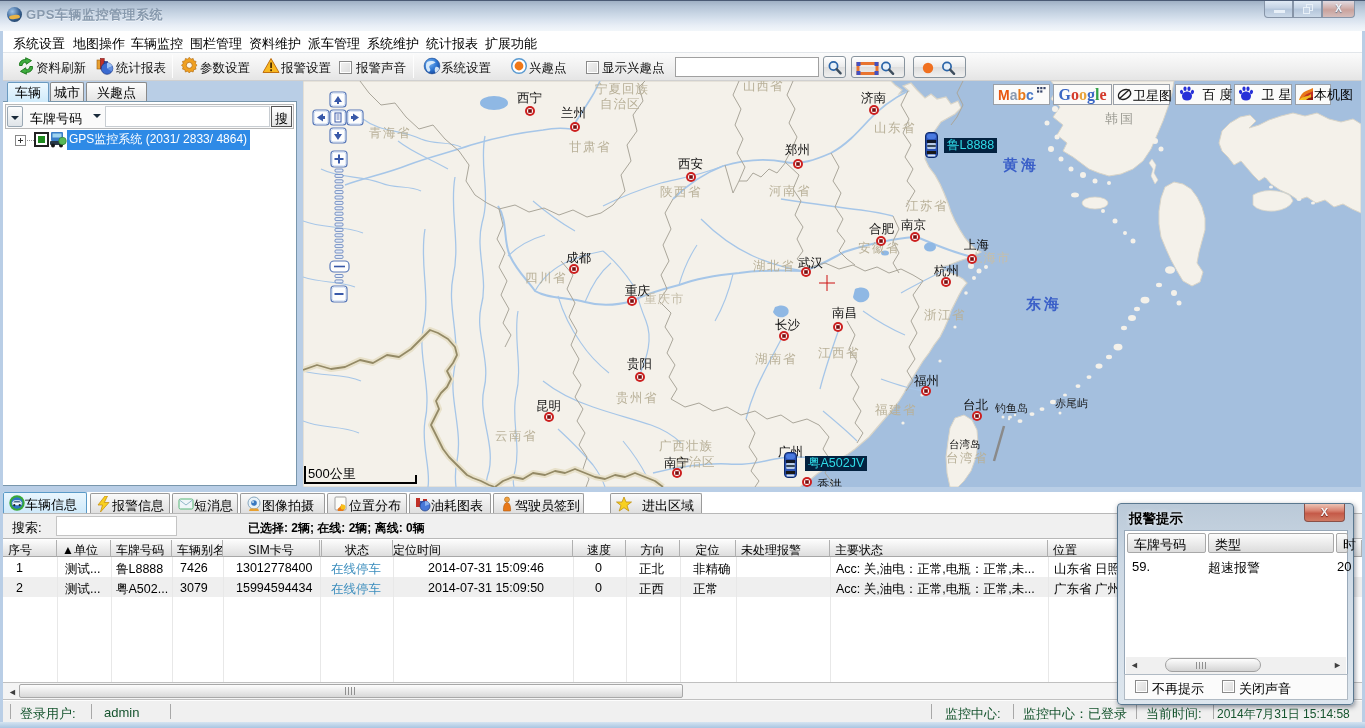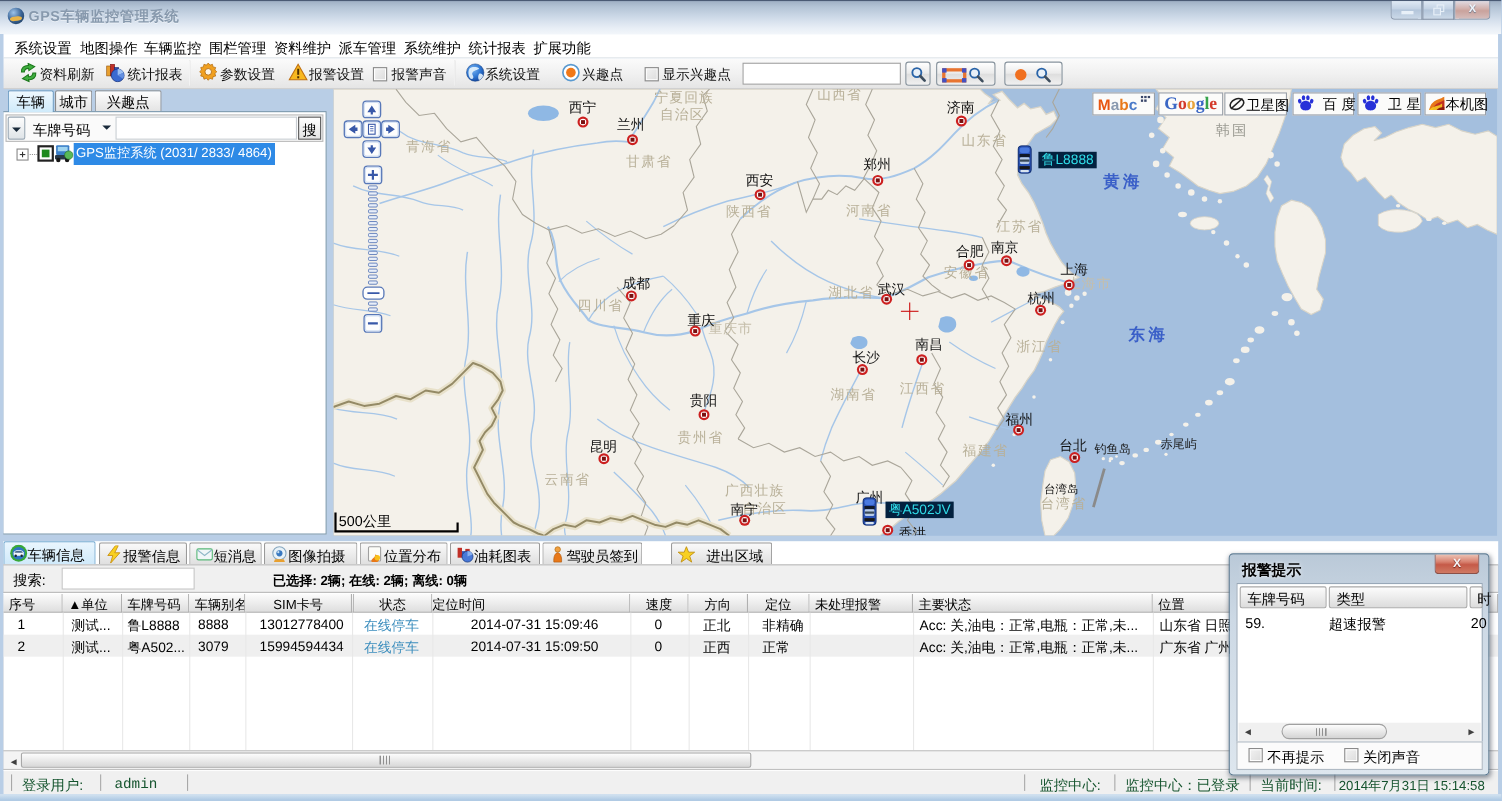--- a/index.html
+++ b/index.html
@@ -614,21 +614,21 @@
         <ellipse cx="10" cy="2.8" rx="1.6" ry="2.3" fill="#2731d8"></ellipse>
         <ellipse cx="13.4" cy="6" rx="1.6" ry="2.2" fill="#2731d8" transform="rotate(18 13.4 6)"></ellipse>
       </svg><span style="letter-spacing:4px;"> 百度</span></div>
 <div class="mapbtn" style="left:931px; width:58px; padding:1px 0 0 3px;"><svg width="16" height="16" viewBox="0 0 16 16" style="vertical-align:-3px;">
         <path d="M8 5.5 C10.5 5.5 13 7.5 13 10 C13 13 11 14.5 8 14.5 C5 14.5 3 13 3 10 C3 7.5 5.5 5.5 8 5.5 Z" fill="#2731d8"></path>
         <ellipse cx="2.6" cy="6" rx="1.6" ry="2.2" fill="#2731d8" transform="rotate(-18 2.6 6)"></ellipse>
         <ellipse cx="6" cy="2.8" rx="1.6" ry="2.3" fill="#2731d8"></ellipse>
         <ellipse cx="10" cy="2.8" rx="1.6" ry="2.3" fill="#2731d8"></ellipse>
         <ellipse cx="13.4" cy="6" rx="1.6" ry="2.2" fill="#2731d8" transform="rotate(18 13.4 6)"></ellipse>
       </svg><span style="letter-spacing:4px;"> 卫星</span></div>
-<div class="mapbtn" style="left:992px; width:56px; padding:1px 0 0 2px;"><svg width="16" height="14" viewBox="0 0 16 14" style="vertical-align:-2px;">
+<div class="mapbtn" style="left:992px; width:36px; padding:1px 0 0 2px;"><svg width="16" height="14" viewBox="0 0 16 14" style="vertical-align:-2px;">
         <path d="M1 13 Q3 6 8 4 Q13 2 15 1 L15 13 Z" fill="#e87818"></path>
         <path d="M4 13 Q6 8 10 6.5 Q13.5 5 15 4 L15 13 Z" fill="#c03020"></path>
         <path d="M1 13 Q4 10 7 9.5 Q11 9 13 7 L13 13 Z" fill="#f8d020" opacity=".85"></path>
         <path d="M8 13 Q10 10.5 15 10 L15 13 Z" fill="#8a1a10"></path>
       </svg>本机图</div>
 <svg style="position:absolute;left:622px;top:51px;" width="13" height="26" viewBox="0 0 13 26">
       <rect x="0.5" y="0.5" width="12" height="25" rx="3.5" fill="#2a52b4" stroke="#0e2a6a" stroke-width="1"></rect>
       <rect x="2" y="2" width="9" height="5" rx="2" fill="#4a7ae0"></rect>
       <rect x="1.8" y="8" width="9.4" height="3" fill="#101828"></rect>
       <rect x="2.2" y="11" width="8.6" height="6" rx="1" fill="#b8cce8"></rect>
@@ -720,21 +720,21 @@
     <div class="colline" style="left:570px;"></div>
       <div class="colline" style="left:623px;"></div>
     <div class="colline" style="left:677px;"></div>
       <div class="colline" style="left:733px;"></div>
     <div class="colline" style="left:827px;"></div>
       <div class="colline" style="left:1045px;"></div>
 
     <div class="td" style="left:13px; top:21px;">1</div>
     <div class="td" style="left:62px; top:21px;">测试...</div>
     <div class="td" style="left:113px; top:21px;">鲁L8888</div>
-    <div class="td" style="left:177px; top:21px;">8888</div>
+    <div class="td" style="left:177px; top:21px;">7426</div>
     <div class="td" style="left:233px; top:21px;">13012778400</div>
     <div class="td" style="left:328px; top:21px; color:#3b8dbd;">在线停车</div>
     <div class="td" style="left:425px; top:21px;">2014-07-31 15:09:46</div>
     <div class="td" style="left:592px; top:21px;">0</div>
     <div class="td" style="left:636px; top:21px;">正北</div>
     <div class="td" style="left:690px; top:21px;">非精确</div>
     <div class="td" style="left:833px; top:21px;">Acc: 关,油电：正常,电瓶：正常,未...</div>
     <div class="td" style="left:1051px; top:21px;">山东省 日照</div>
 
     <div class="td" style="left:13px; top:41px;">2</div>
@@ -754,21 +754,21 @@
     <span class="sarr" style="left:5px;">◄</span>
     <div class="thumb"></div>
     <div class="grip"></div>
   </div>
 </div>
 
 <div id="statusbar">
   <div class="sep" style="left:7px;"></div>
   <span style="left:17px;">登录用户:</span>
   <div class="sep" style="left:88px;"></div>
-  <span style="left:101px;font-family:Liberation Mono, monospace;">admin</span>
+  <span style="left:101px;">admin</span>
   <div class="sep" style="left:167px;"></div>
   <div class="sep" style="left:928px;"></div>
   <span style="left:942px;">监控中心:</span>
   <div class="sep" style="left:1010px;"></div>
   <span style="left:1020px;">监控中心：已登录</span>
   <div class="sep" style="left:1133px;"></div>
   <span style="left:1143px;">当前时间:</span>
   <div class="sep" style="left:1210px;"></div>
   <span style="left:1214px; font-size:12px; top:5px;">2014年7月31日 15:14:58</span>
 </div>

